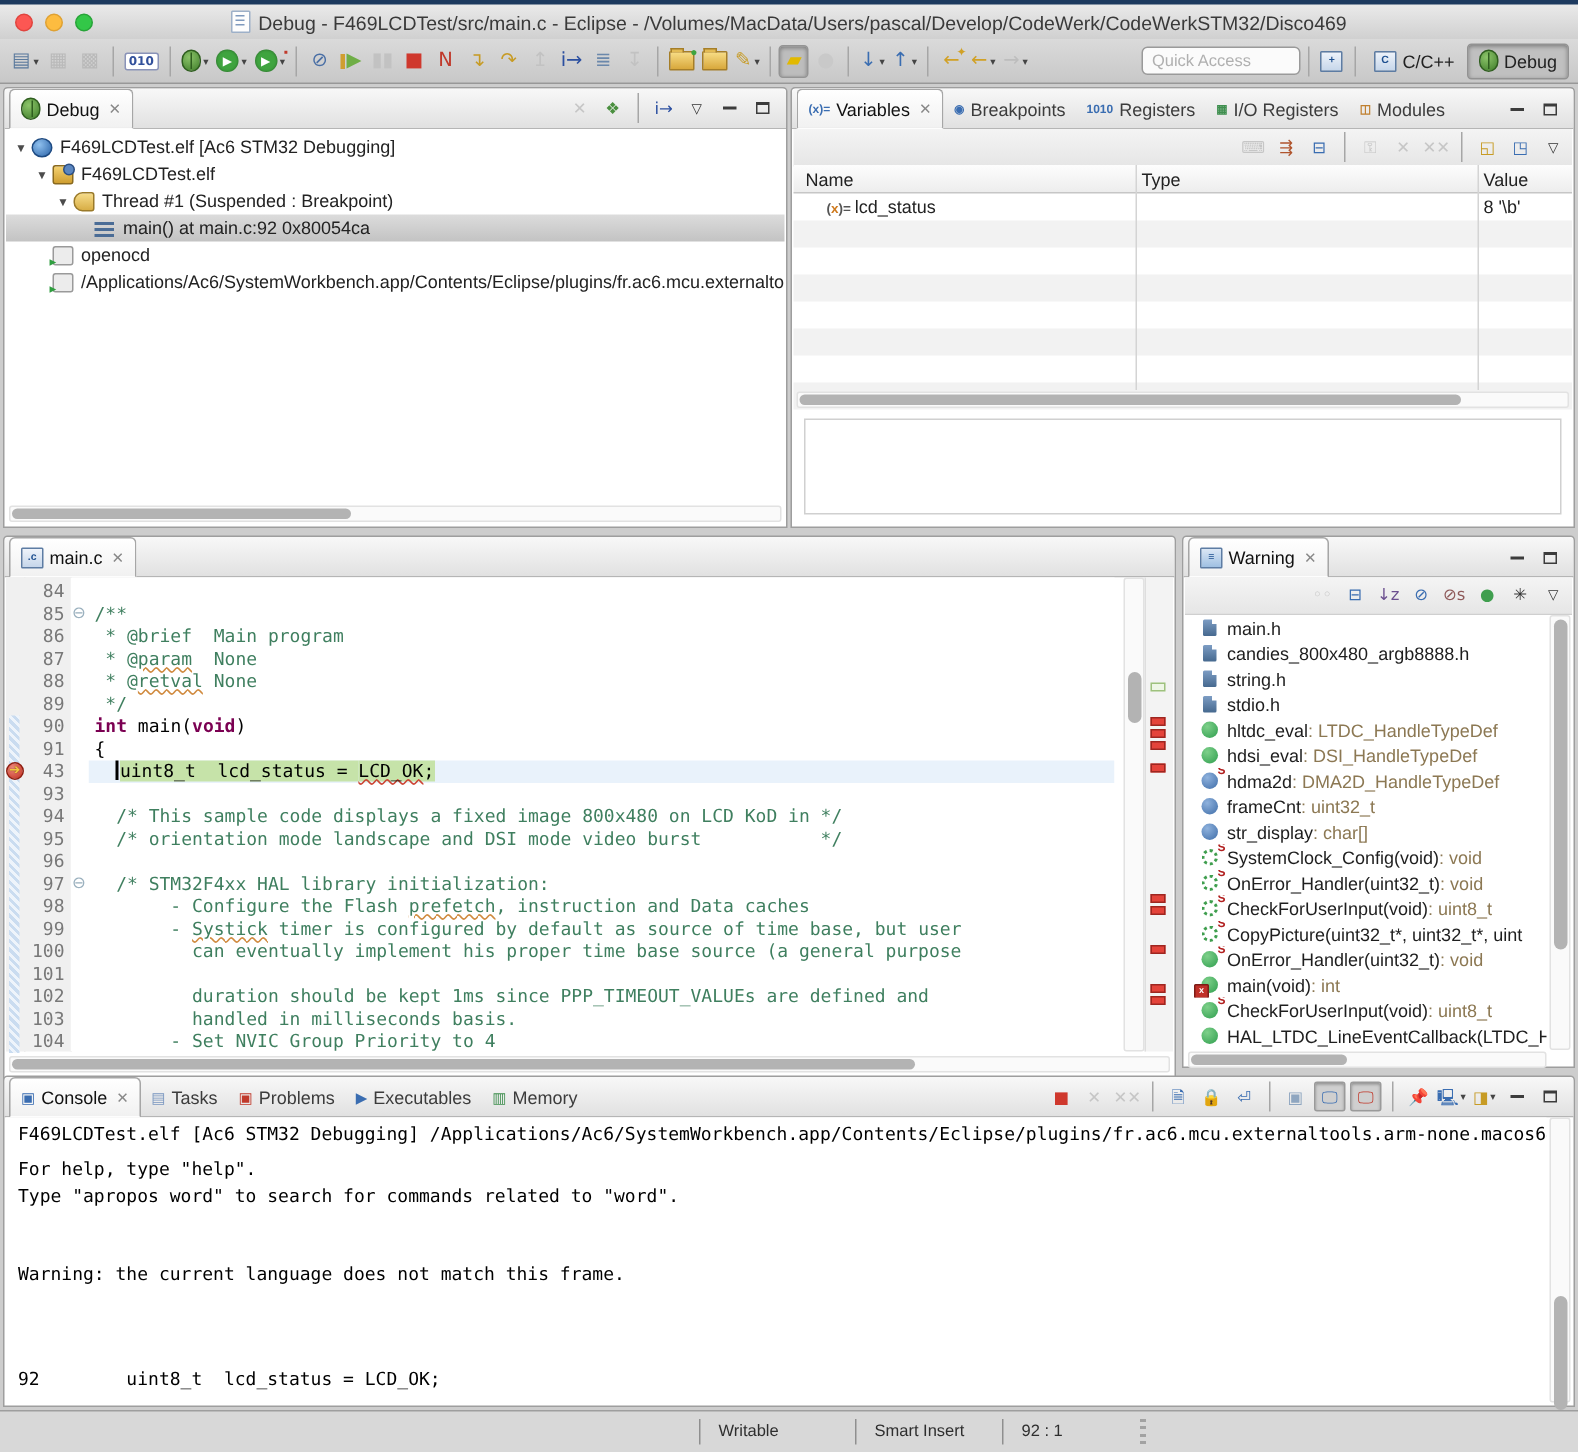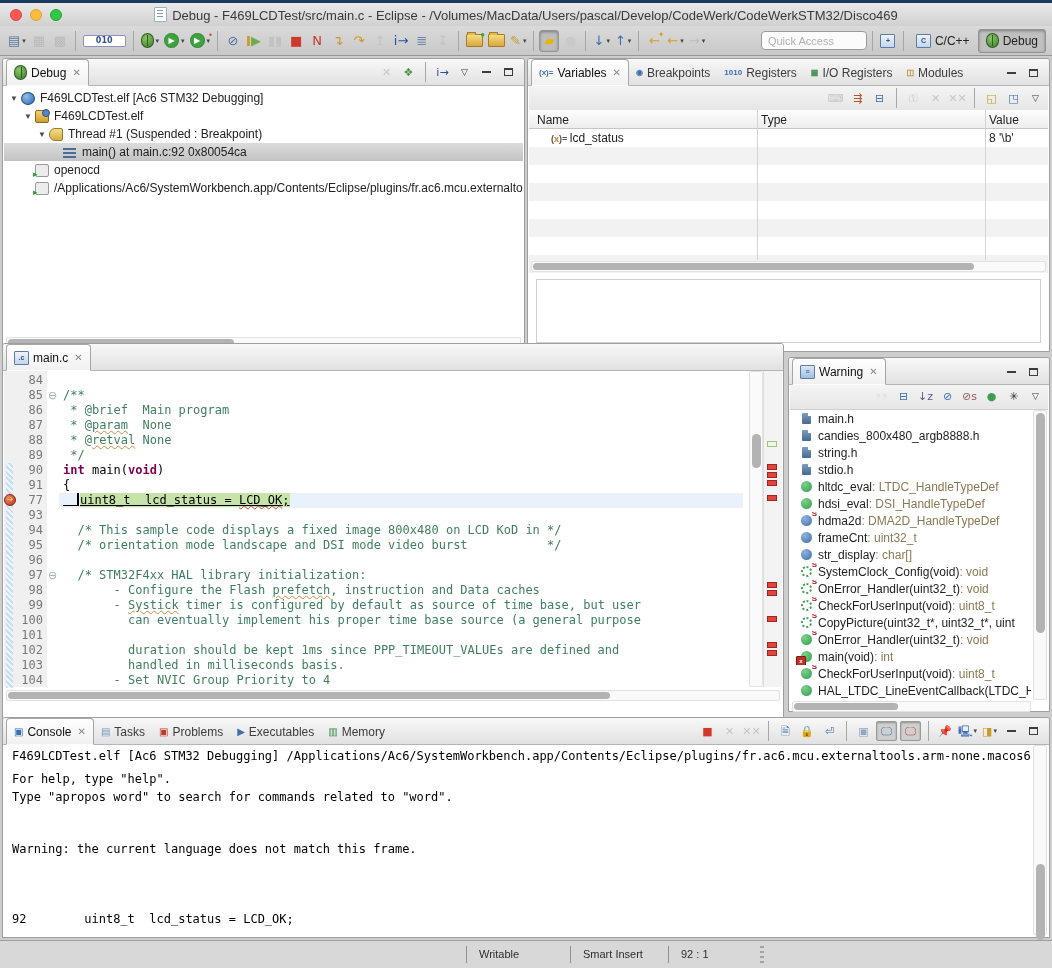--- a/index.html
+++ b/index.html
@@ -21,21 +21,21 @@
           box-shadow:0 3px 0 #7f99bd,0 6px 0 #7f99bd}
   
   #maintoolbar{position:absolute;left:0;top:26px;width:1052px;height:30px;box-sizing:border-box;
                background:linear-gradient(#dadada,#c8c8c8);border-bottom:1px solid #989898;
                display:flex;align-items:center;padding:0 6px;gap:1px}
   .tbtn{height:22px;min-width:20px;display:flex;align-items:center;justify-content:center;
         border-radius:3px;padding:0 2px;box-sizing:border-box;cursor:default;position:relative}
   .tbtn.prs{background:#bdbdbd;box-shadow:inset 0 1px 3px rgba(0,0,0,.35);border:1px solid #949494}
   .tbtn .g{font-size:13px;line-height:1;font-family:"DejaVu Sans",sans-serif}
   .tbtn .g.chip{font-size:8px;font-weight:bold;background:#fff;border:1px solid #8a93b8;
-                padding:1px 12px;border-radius:2px}
+                padding:1px 2px;border-radius:2px}
   .tbtn .g.circ{width:15px;height:15px;border-radius:50%;display:flex;align-items:center;
                 justify-content:center;font-size:8px;box-shadow:inset 0 0 2px rgba(0,0,0,.4)}
   .tbtn .dd{font-size:7px;color:#444;margin-left:2px}
   .tbtn .bdg{position:absolute;right:0;top:1px;font-size:8px;line-height:1}
   .tbtn .bar{width:3px;height:10px;background:#cf9e30;margin-right:1px}
   .tsep{width:1px;height:20px;background:#a6a6a6;margin:0 4px;flex:none}
   .bugico{width:11px;height:13px;border-radius:50%/45%;flex:none;
           background:radial-gradient(circle at 38% 32%,#8cc46a,#3f7d2a);border:1px solid #2f5e1f;position:relative}
   .bugico::before{content:"";position:absolute;left:50%;top:1px;bottom:1px;width:1px;background:#2f5e1f}
   .foldico{width:15px;height:11px;background:linear-gradient(#f7dc84,#d8a83c);
@@ -428,42 +428,42 @@
       <div class="vrow stripe" style="top: 196px;"></div>
     </div>
   <div class="colline" style="left:229px;top:51px;height:150px"></div>
   <div class="colline" style="left:457px;top:51px;height:150px"></div>
   <div class="sb" style="left:3px;right:3px;top:202px;height:11px">
     <div class="sbthumb" style="left:1px;top:1px;height:7px;width:86%"></div>
   </div>
   <div style="position:absolute;left:8px;right:8px;top:220px;height:62px;background:#fff;border:1px solid #d0d0d0"></div>
 </div>
 
-<div class="panel" id="editorPanel" style="left:2px;top:343px;width:782px;height:376px">
+<div class="panel" id="editorPanel" style="left:2px;top:357px;width:782px;height:376px">
   <div class="tabbar">
     <div class="etab active">
       <span class="pico">.c</span>
       <span>main.c</span>
       <span class="closex">✕</span>
     </div>
   </div>
   <div id="edRuler" style="left:1px;top:27px;width:12px;height:316px">
       <div class="range" style="left: 2px; top: 92px; height: 225px;"></div>
       <div class="bpico" style="top: 123px; left: 0px;"></div>
     </div>
   <div id="edGutter" style="left:13px;top:27px;width:31px;height:316px">
       <div class="gnum" style="top: 2px;">84</div>
       <div class="gnum" style="top: 17px;">85</div>
       <div class="gnum" style="top: 32px;">86</div>
       <div class="gnum" style="top: 47px;">87</div>
       <div class="gnum" style="top: 62px;">88</div>
       <div class="gnum" style="top: 77px;">89</div>
       <div class="gnum" style="top: 92px;">90</div>
       <div class="gnum" style="top: 107px;">91</div>
-      <div class="gnum" style="top: 122px;">77</div>
+      <div class="gnum" style="top: 122px;">43</div>
       <div class="gnum" style="top: 137px;">93</div>
       <div class="gnum" style="top: 152px;">94</div>
       <div class="gnum" style="top: 167px;">95</div>
       <div class="gnum" style="top: 182px;">96</div>
       <div class="gnum" style="top: 197px;">97</div>
       <div class="gnum" style="top: 212px;">98</div>
       <div class="gnum" style="top: 227px;">99</div>
       <div class="gnum" style="top: 242px;">100</div>
       <div class="gnum" style="top: 257px;">101</div>
       <div class="gnum" style="top: 272px;">102</div>
@@ -477,21 +477,21 @@
   <div id="edCode" style="left:56px;top:27px;right:40px;height:316px">
       <div class="cl" style="top: 2px;"></div>
       <div class="cl" style="top: 17px;"><span class="tok-c">/**</span></div>
       <div class="cl" style="top: 32px;"><span class="tok-c"> * @brief  Main program</span></div>
       <div class="cl" style="top: 47px;"><span class="tok-c"> * @</span><span class="tok-c m-sp">param</span><span class="tok-c">  None</span></div>
       <div class="cl" style="top: 62px;"><span class="tok-c"> * @</span><span class="tok-c m-sp">retval</span><span class="tok-c"> None</span></div>
       <div class="cl" style="top: 77px;"><span class="tok-c"> */</span></div>
       <div class="cl" style="top: 92px;"><span class="tok-k">int</span><span class="tok-p"> main(</span><span class="tok-k">void</span><span class="tok-p">)</span></div>
       <div class="cl" style="top: 107px;"><span class="tok-p">{</span></div>
       <div class="curbg" style="top: 122px;"></div>
-      <div class="cl" style="top: 122px; text-decoration: underline;"><span class="tok-p">  </span><span class="caret"></span><span class="tok-p m-hl">uint8_t  lcd_status = </span><span class="tok-p m-hl m-err">LCD_OK</span><span class="tok-p m-hl">;</span></div>
+      <div class="cl" style="top: 122px;"><span class="tok-p">  </span><span class="caret"></span><span class="tok-p m-hl">uint8_t  lcd_status = </span><span class="tok-p m-hl m-err">LCD_OK</span><span class="tok-p m-hl">;</span></div>
       <div class="cl" style="top: 137px;"></div>
       <div class="cl" style="top: 152px;"><span class="tok-c">  /* This sample code displays a fixed image 800x480 on LCD KoD in */</span></div>
       <div class="cl" style="top: 167px;"><span class="tok-c">  /* orientation mode landscape and DSI mode video burst           */</span></div>
       <div class="cl" style="top: 182px;"></div>
       <div class="cl" style="top: 197px;"><span class="tok-c">  /* STM32F4xx HAL library initialization:</span></div>
       <div class="cl" style="top: 212px;"><span class="tok-c">       - Configure the Flash </span><span class="tok-c m-sp">prefetch</span><span class="tok-c">, instruction and Data caches</span></div>
       <div class="cl" style="top: 227px;"><span class="tok-c">       - </span><span class="tok-c m-sp">Systick</span><span class="tok-c"> timer is configured by default as source of time base, but user</span></div>
       <div class="cl" style="top: 242px;"><span class="tok-c">         can eventually implement his proper time base source (a general purpose</span></div>
       <div class="cl" style="top: 272px;"><span class="tok-c">         duration should be kept 1ms since PPP_TIMEOUT_VALUEs are defined and</span></div>
       <div class="cl" style="top: 287px;"><span class="tok-c">         handled in milliseconds basis.</span></div>

